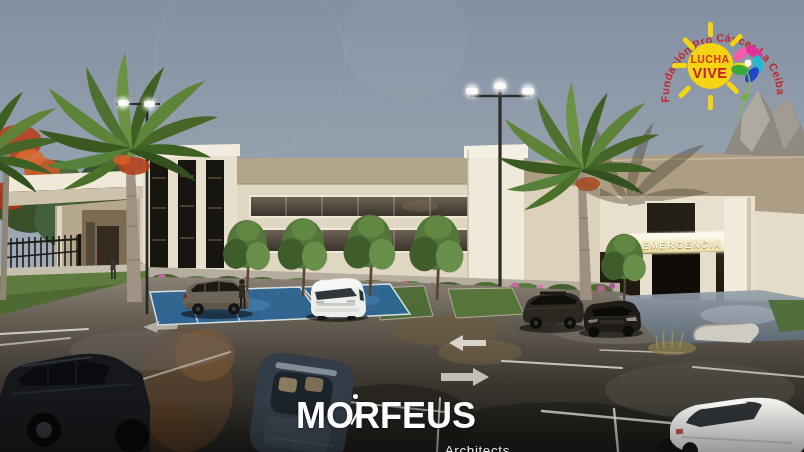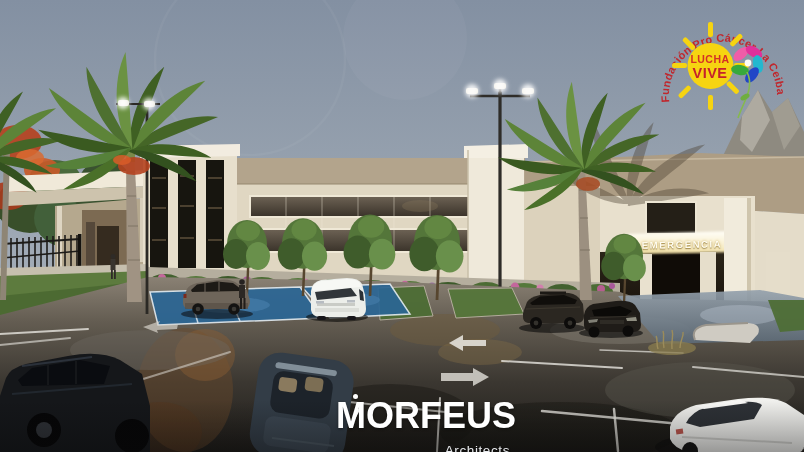--- a/index.html
+++ b/index.html
@@ -15,21 +15,21 @@
     position:absolute;left:630px;top:236px;width:104px;height:16px;
     display:flex;align-items:center;justify-content:center;
     font-size:9.5px;font-weight:bold;letter-spacing:1.6px;color:#fffdf2;
     text-shadow:0 0 3px #c8a74e,0 1px 1px rgba(120,100,50,.8);
     transform:rotate(-1deg);
   }
   
   .morfeus{position:absolute;left:296px;top:398px;width:220px;color:#fff;}
   .morfeus .brand{
     display:block;font-size:36px;font-weight:bold;letter-spacing:0px;
-    line-height:1;text-shadow:0 1px 3px rgba(0,0,0,.45);text-align:right;
+    line-height:1;text-shadow:0 1px 3px rgba(0,0,0,.45);
   }
   .morfeus .o-dot{
     position:absolute;left:57px;top:-4px;width:5px;height:5px;border-radius:50%;
     background:#fff;box-shadow:0 1px 2px rgba(0,0,0,.4);
   }
   .morfeus .o-needle{
     position:absolute;left:60px;top:3px;width:2.4px;height:25px;background:#fff;
     transform:rotate(28deg);opacity:.95;
   }
   .morfeus .sub{

